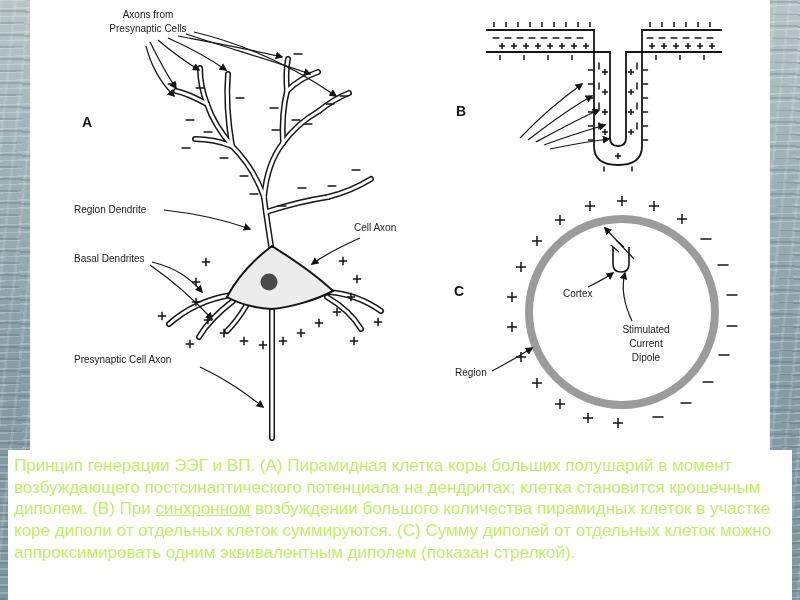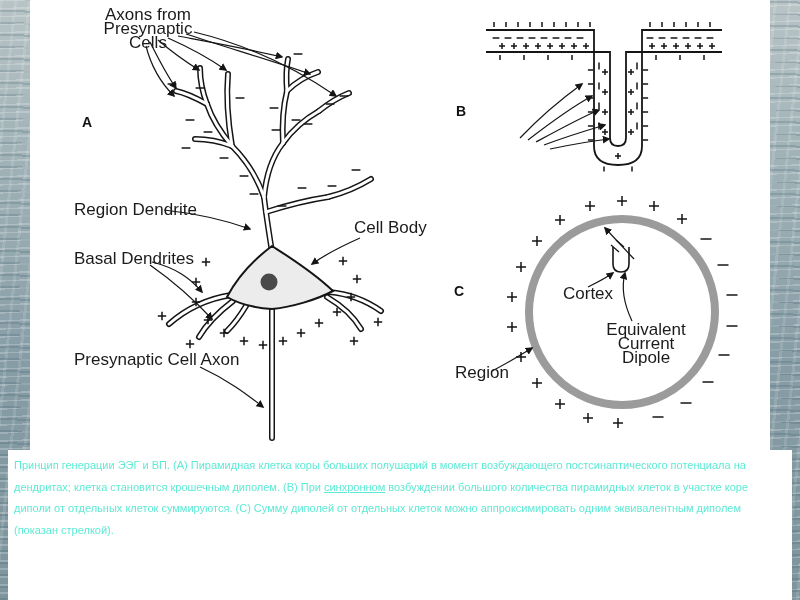--- a/index.html
+++ b/index.html
@@ -15,25 +15,25 @@
   #diagram-panel{left:30px;top:0;width:740px;height:450px;}
   #caption-panel{left:8px;top:450px;width:784px;height:150px;}
   .art{position:absolute;left:0;top:0;width:800px;height:450px;}
   .tube-o{fill:none;stroke:#151515;stroke-width:6;stroke-linecap:round;}
   .tube-i{fill:none;stroke:#ffffff;stroke-width:3;stroke-linecap:round;}
   .thin{fill:none;stroke:#151515;stroke-width:1.2;}
   .line18{fill:none;stroke:#151515;stroke-width:1.8;}
   .line16{fill:none;stroke:#151515;stroke-width:1.6;}
   .mark{stroke:#151515;stroke-width:1.5;fill:none;}
   .soma{fill:#ececec;stroke:#151515;stroke-width:2;}
-  .dlabel{position:absolute;font-size:17px;line-height:14px;color:#1b1b1b;white-space:pre-line;}
+  .dlabel{position:absolute;font-size:10px;line-height:14px;color:#1b1b1b;white-space:pre-line;}
   .dlabel.center{text-align:center;}
   .plabel{position:absolute;font-weight:bold;font-size:14px;color:#111;}
   .caption{position:absolute;left:14px;right:14px;top:455px;
-           font-size:11px;line-height:21.7px;color:#5eead4;}
+           font-size:17px;line-height:21.7px;color:#bef264;}
   .caption .u{text-decoration:underline;}
 </style>
 </head>
 <body>
 
 <div class="stage">
   <div class="water-bg"></div>
   <div class="panel-white" id="diagram-panel"></div>
   <div class="panel-white" id="caption-panel"></div>
 
@@ -269,23 +269,23 @@
       </g>
   </svg>
 
   <div class="plabel" style="left:82px;top:114px">A</div>
   <div class="plabel" style="left:456px;top:103px">B</div>
   <div class="plabel" style="left:454px;top:283px">C</div>
 
   <div class="dlabel center" style="left:84px;top:8px;width:128px">Axons from
 Presynaptic Cells</div>
   <div class="dlabel" style="left:74px;top:203px">Region Dendrite</div>
-  <div class="dlabel" style="left:354px;top:221px">Cell Body</div>
+  <div class="dlabel" style="left:354px;top:221px">Cell Axon</div>
   <div class="dlabel" style="left:74px;top:252px">Basal Dendrites</div>
   <div class="dlabel" style="left:74px;top:353px">Presynaptic Cell Axon</div>
   <div class="dlabel" style="left:563px;top:287px">Cortex</div>
-  <div class="dlabel center" style="left:604px;top:323px;width:84px">Equivalent
+  <div class="dlabel center" style="left:604px;top:323px;width:84px">Stimulated
 Current
 Dipole</div>
   <div class="dlabel" style="left:455px;top:366px">Region</div>
 
   <div class="caption"><span>Принцип генерации ЭЭГ и ВП. (A) Пирамидная клетка коры больших полушарий в момент возбуждающего постсинаптического потенциала на дендритах; клетка становится крошечным диполем. (B) При </span><span class="u">синхронном</span><span> возбуждении большого количества пирамидных клеток в участке коре диполи от отдельных клеток суммируются. (C) Сумму диполей от отдельных клеток можно аппроксимировать одним эквивалентным диполем (показан стрелкой).</span></div>
 </div>
 
 </body></html>

